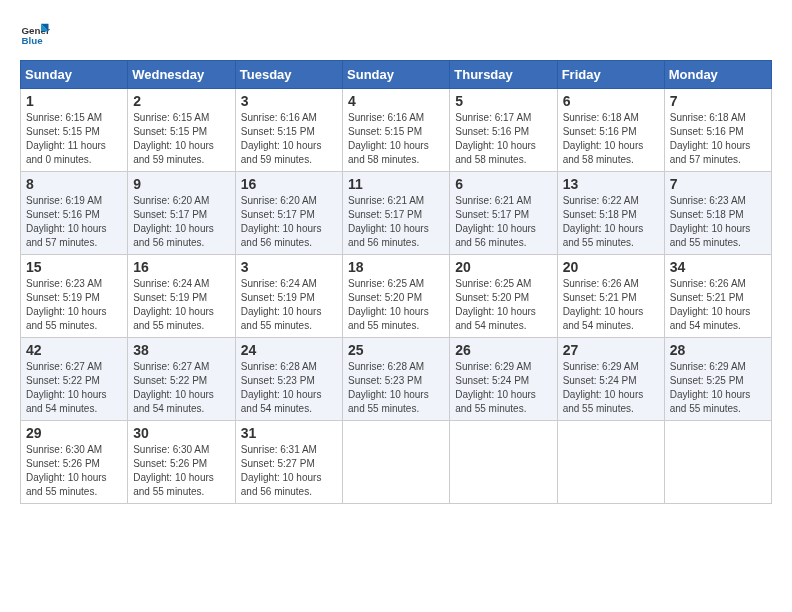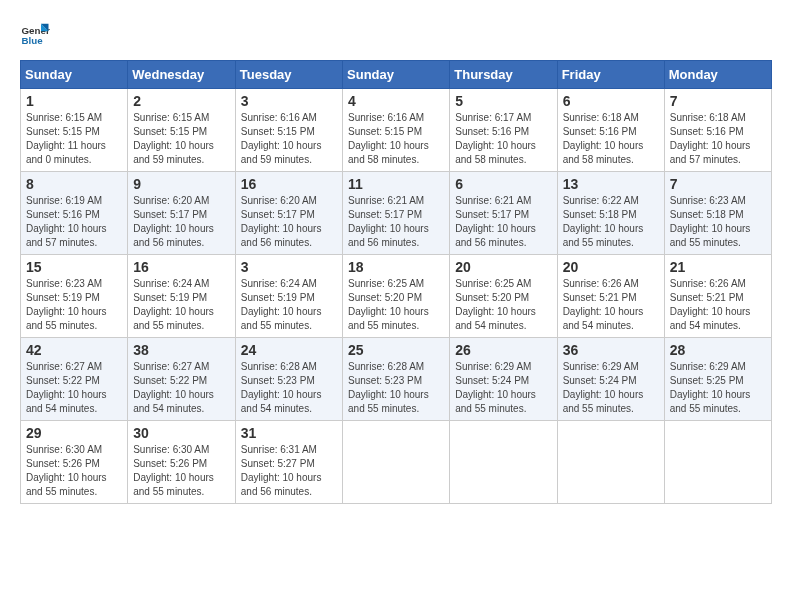--- a/index.html
+++ b/index.html
@@ -184,21 +184,21 @@
         </td>
         <td>
           <span class="day-number">20</span>
           <div class="day-info">Sunrise: 6:25 AM<br>Sunset: 5:20 PM<br>Daylight: 10 hours<br>and 54 minutes.</div>
         </td>
         <td>
           <span class="day-number">20</span>
           <div class="day-info">Sunrise: 6:26 AM<br>Sunset: 5:21 PM<br>Daylight: 10 hours<br>and 54 minutes.</div>
         </td>
         <td>
-          <span class="day-number">21</span>
+          <span class="day-number">34</span>
           <div class="day-info">Sunrise: 6:26 AM<br>Sunset: 5:21 PM<br>Daylight: 10 hours<br>and 54 minutes.</div>
         </td>
       </tr>
       <tr>
         <td>
           <span class="day-number">42</span>
           <div class="day-info">Sunrise: 6:27 AM<br>Sunset: 5:22 PM<br>Daylight: 10 hours<br>and 54 minutes.</div>
         </td>
         <td>
           <span class="day-number">38</span>
@@ -210,21 +210,21 @@
         </td>
         <td>
           <span class="day-number">25</span>
           <div class="day-info">Sunrise: 6:28 AM<br>Sunset: 5:23 PM<br>Daylight: 10 hours<br>and 55 minutes.</div>
         </td>
         <td>
           <span class="day-number">26</span>
           <div class="day-info">Sunrise: 6:29 AM<br>Sunset: 5:24 PM<br>Daylight: 10 hours<br>and 55 minutes.</div>
         </td>
         <td>
-          <span class="day-number">36</span>
+          <span class="day-number">27</span>
           <div class="day-info">Sunrise: 6:29 AM<br>Sunset: 5:24 PM<br>Daylight: 10 hours<br>and 55 minutes.</div>
         </td>
         <td>
           <span class="day-number">28</span>
           <div class="day-info">Sunrise: 6:29 AM<br>Sunset: 5:25 PM<br>Daylight: 10 hours<br>and 55 minutes.</div>
         </td>
       </tr>
       <tr>
         <td>
           <span class="day-number">29</span>

